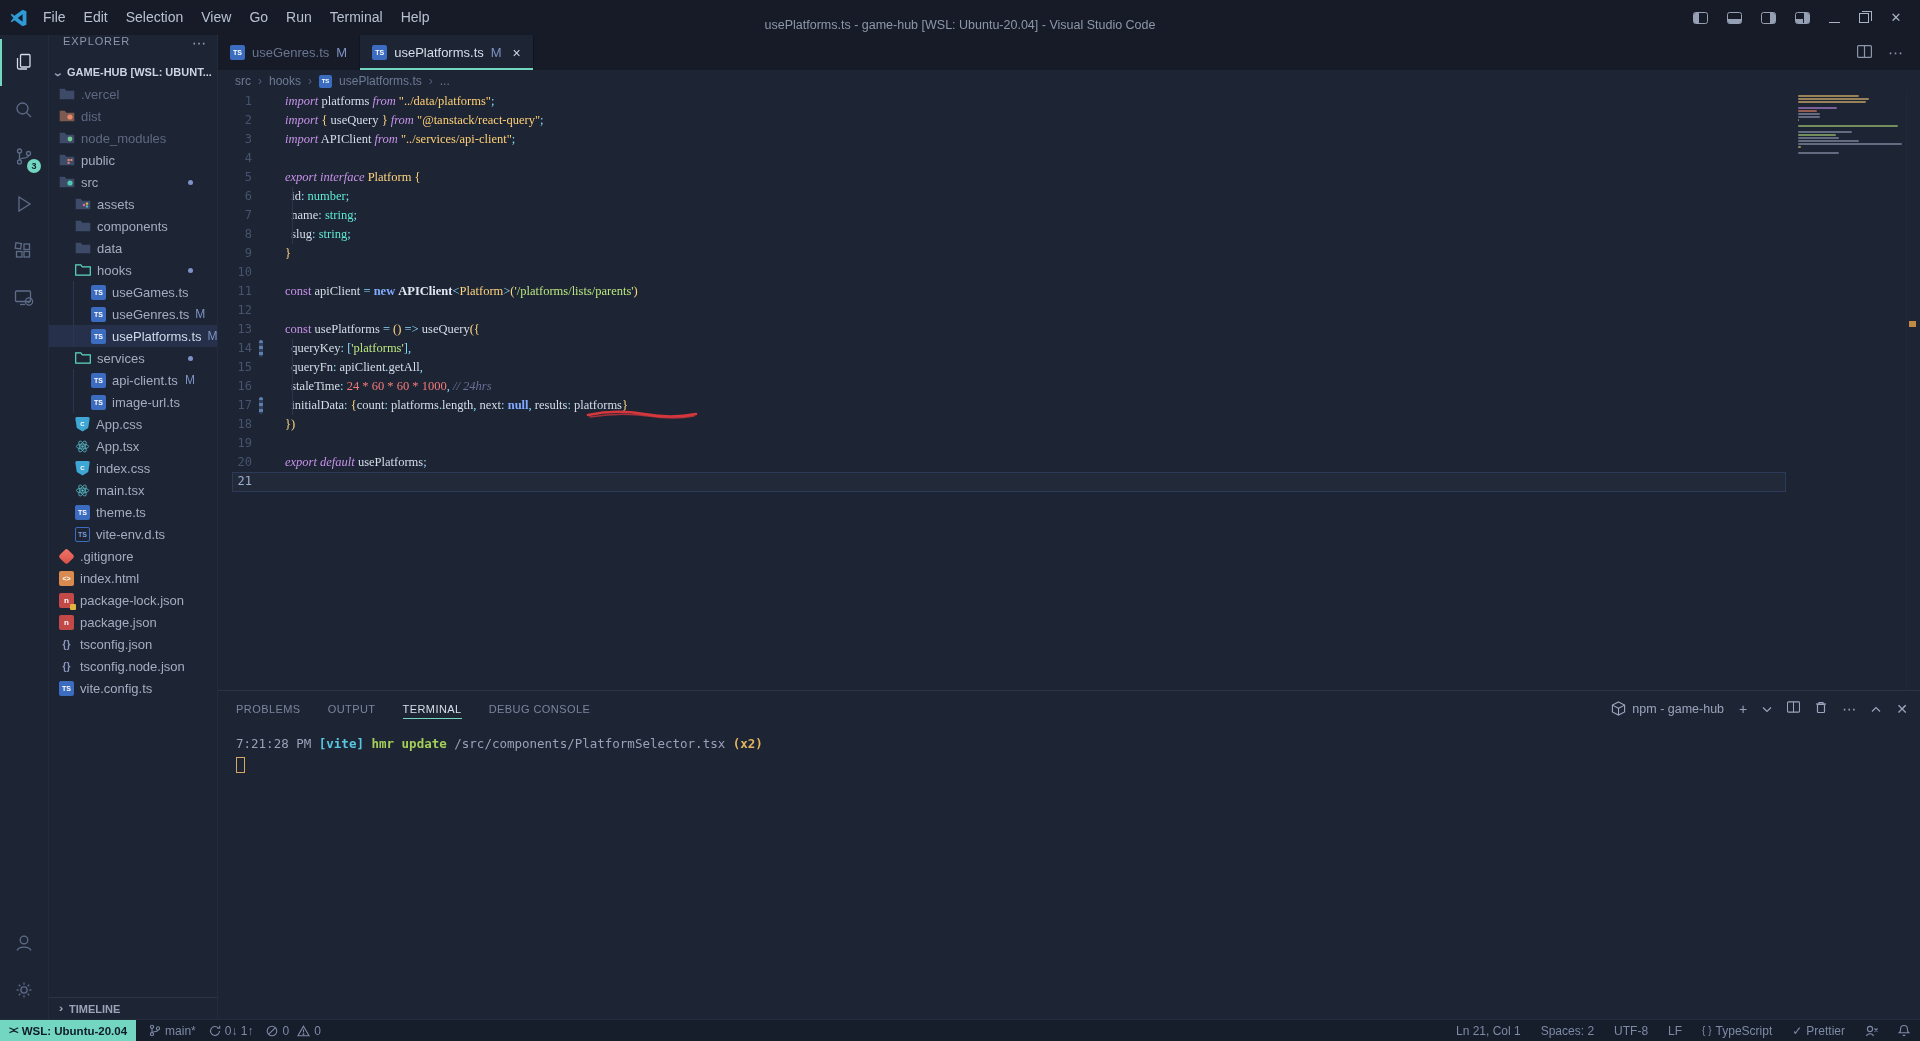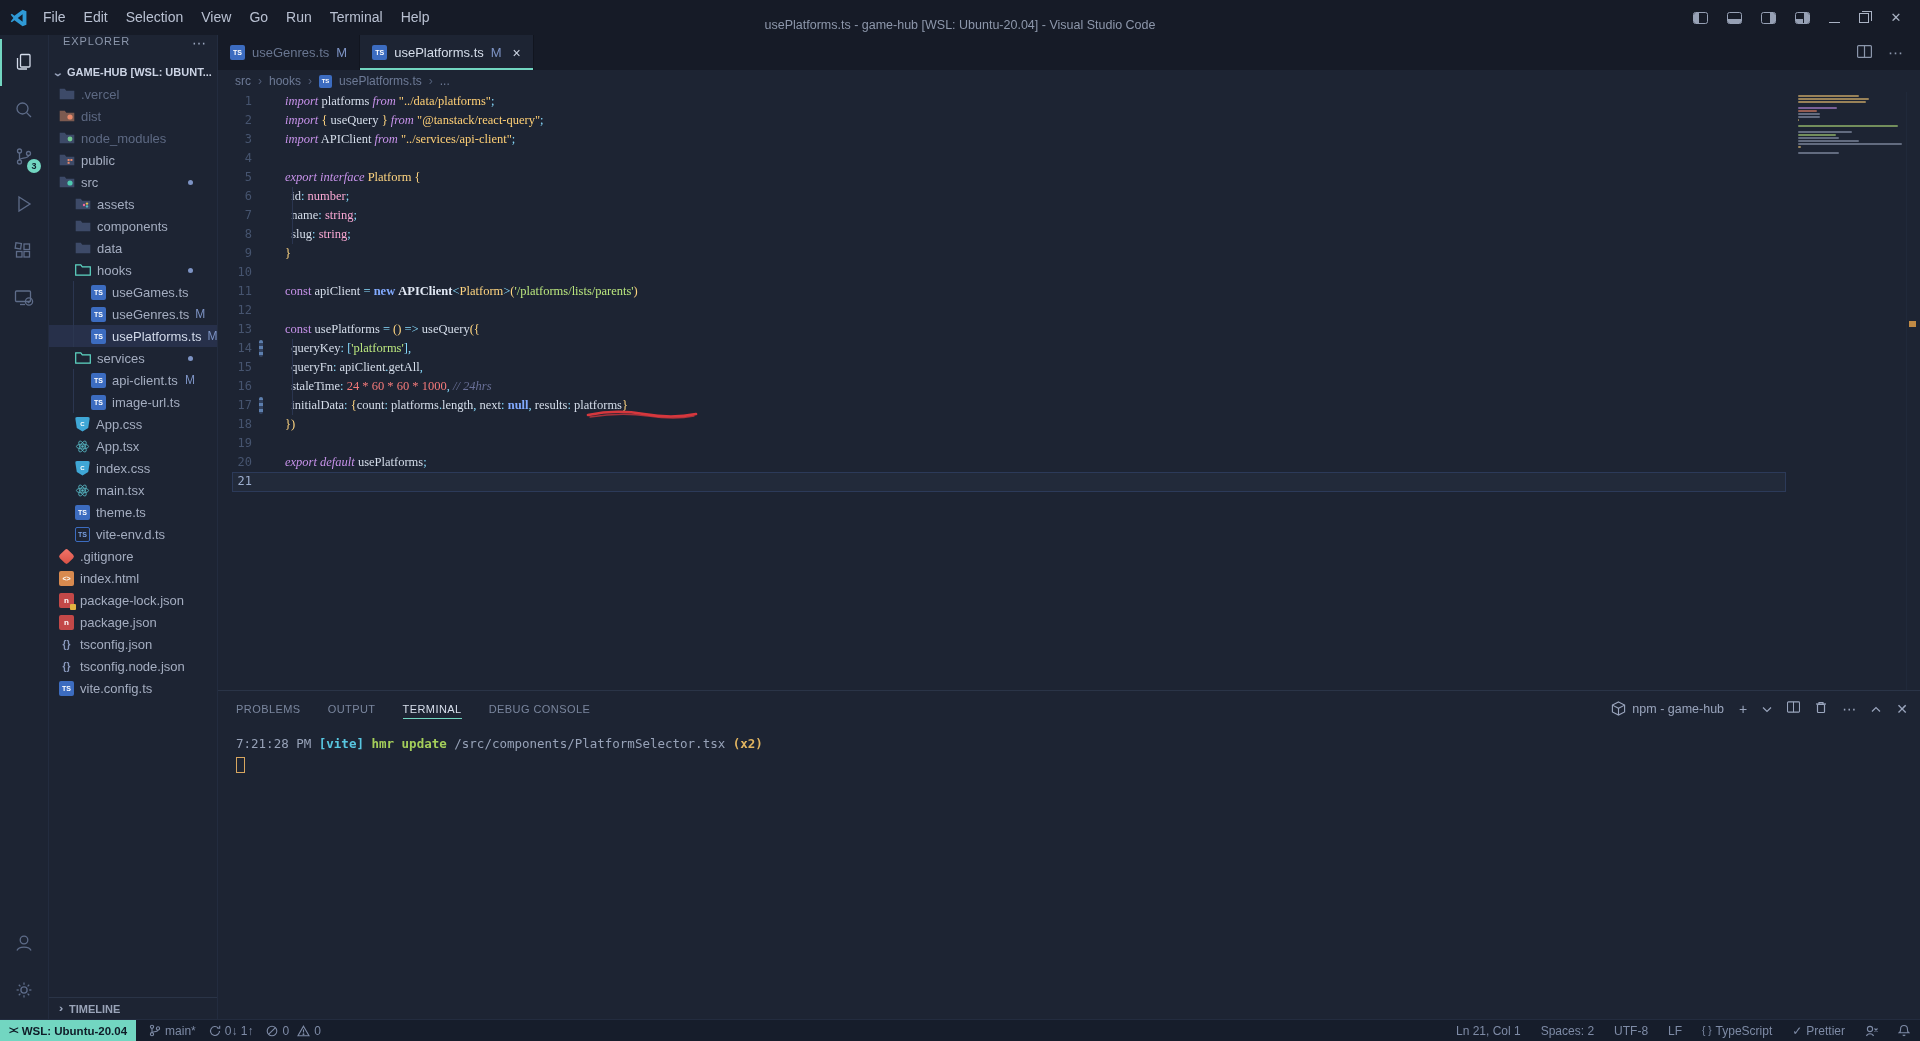--- a/index.html
+++ b/index.html
@@ -91,21 +91,21 @@
   .tk-K { color:#c792ea; }
   .tk-b { color:#82aaff; font-weight:700; }
   .tk-i { color:#d6deeb; }
   .tk-F { color:#e2e9f5; font-weight:700; }
   .tk-t { color:#ffd580; }
   .tk-s { color:#ffd076; }
   .tk-g { color:#bae67e; }
   .tk-n { color:#f57a7a; }
   .tk-o { color:#89ddff; }
   .tk-B { color:#ffd580; }
-  .tk-p { color:#f9a8d4; }
+  .tk-p { color:#5eead4; }
   .tk-c { color:#697098; font-style:italic; }
   .red-annot { position:absolute; left:368px; top:316px; }
   .minimap { position:absolute; top:3px; right:14px; width:108px; }
   .mm { height:2px; margin-bottom:1px; border-radius:1px; opacity:.55; }
   .scrollmark { position:absolute; right:4px; top:229px; width:7px; height:6px; background:#c08a45; }
   .sbtrack { position:absolute; right:0; top:0; bottom:0; width:14px; border-left:1px solid #20293a; }
 
   
   .panel { height:329px; border-top:1px solid #2a3447; display:flex; flex-direction:column; flex:none; }
   .panel-head { height:35px; display:flex; align-items:center; padding:0 12px 0 18px; flex:none; }

